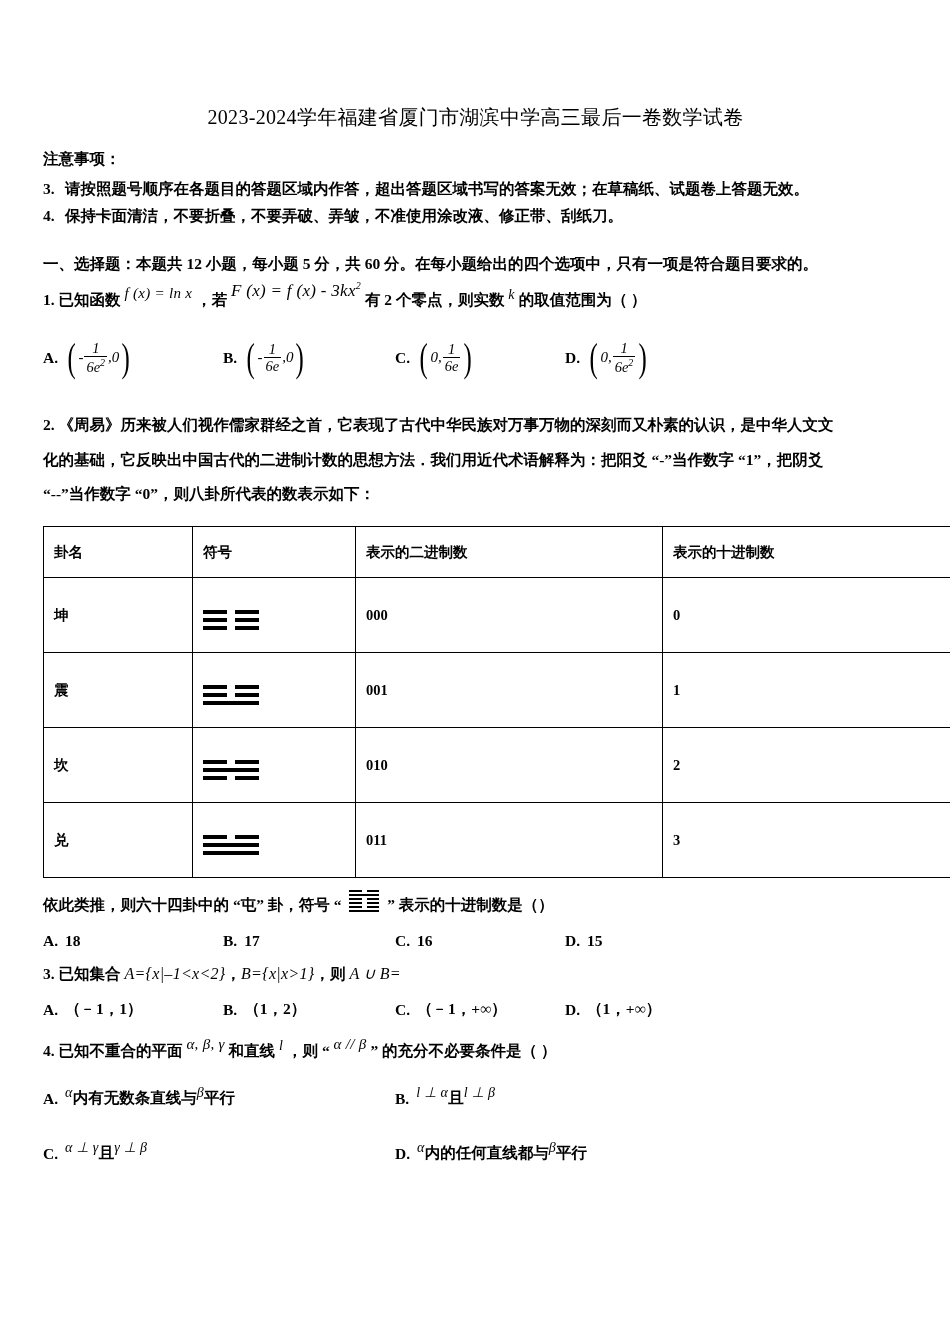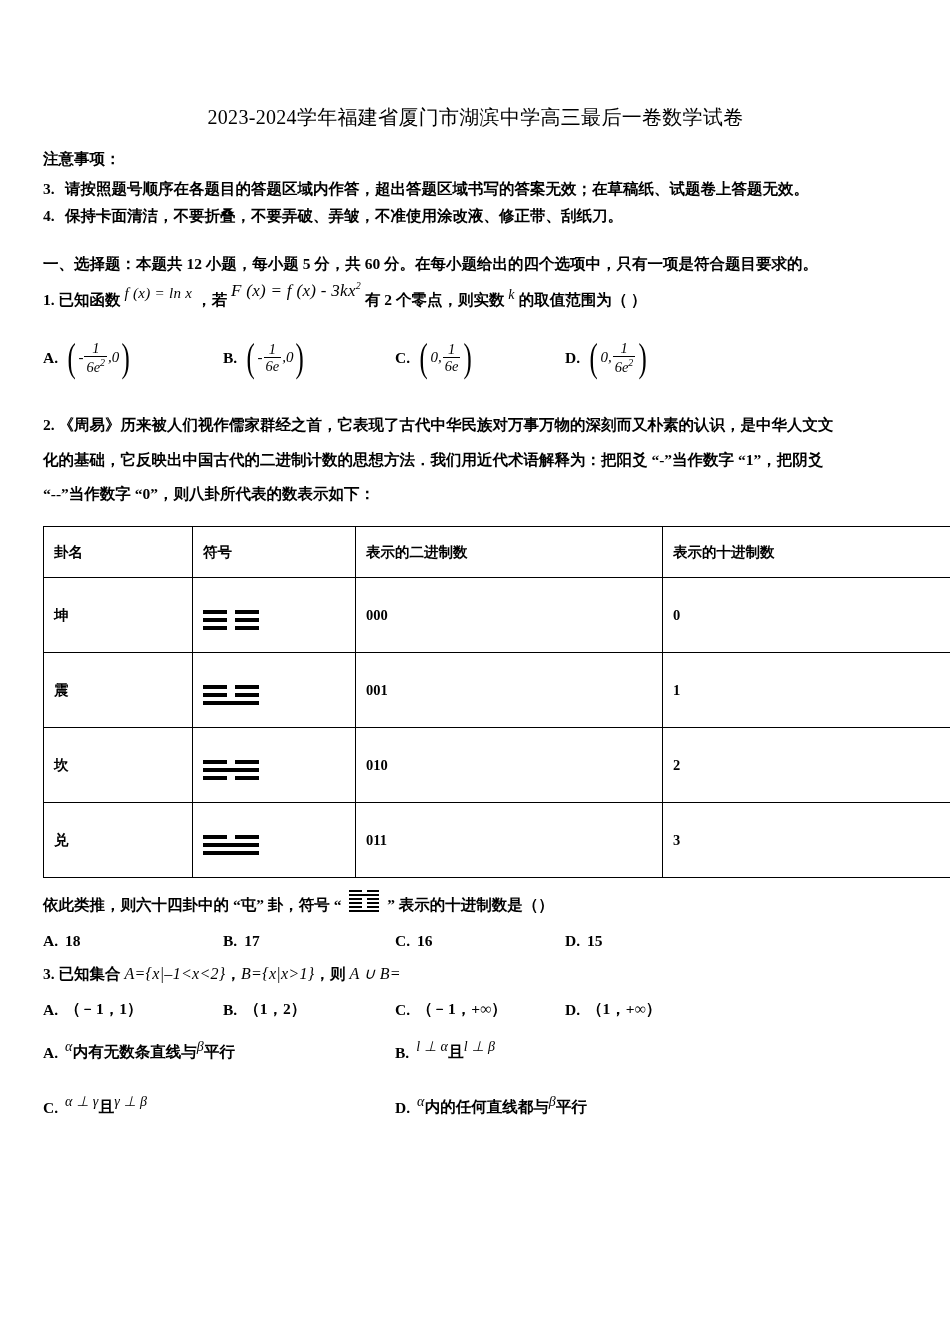--- a/index.html
+++ b/index.html
@@ -442,20 +442,30 @@
       <div class="opt" style="width:170px;">
         <span class="lbl">C.</span>
         <span class="body">（﹣1，+∞）</span>
       </div>
       <div class="opt">
         <span class="lbl">D.</span>
         <span class="body">（1，+∞）</span>
       </div>
     </div>
 
+    <div class="q" style="margin-top:16px;">
+      <span>4.</span>
+      <span>已知不重合的平面</span>
+      <span class="mi raise">α, β, γ</span>
+      <span>和直线</span>
+      <span class="mi raise-sm">l</span>
+      <span>，则 “</span>
+      <span class="mi raise">α // β</span>
+      <span>” 的充分不必要条件是（    ）</span>
+    </div>
 
     <div class="opt-row" style="margin-top:22px;">
       <div class="opt" style="width:352px;">
         <span class="lbl">A.</span>
         <span class="body"><span class="mi raise-sm">α</span><span>内有无数条直线与</span><span class="mi raise-sm">β</span><span>平行</span></span>
       </div>
       <div class="opt">
         <span class="lbl">B.</span>
         <span class="body"><span class="mi raise-sm">l ⊥ α</span><span>且</span><span class="mi raise-sm">l ⊥ β</span></span>
       </div>

